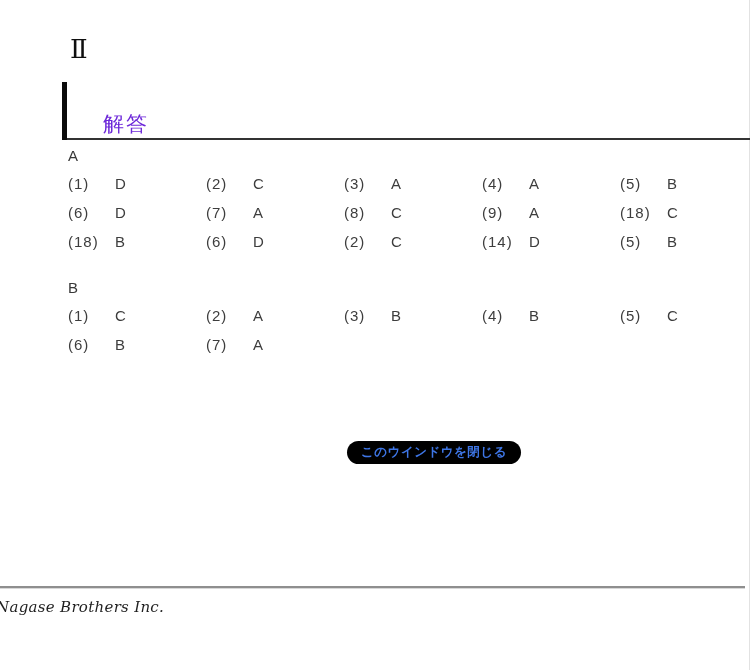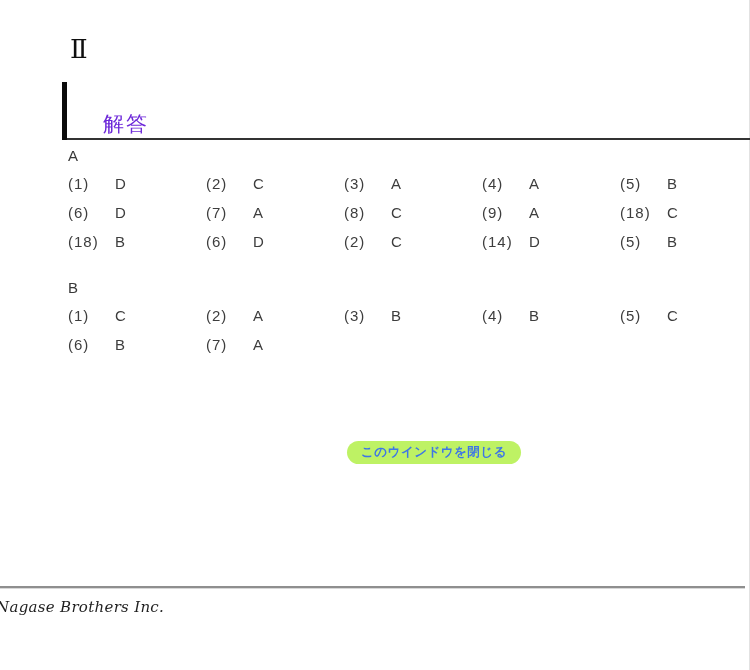--- a/index.html
+++ b/index.html
@@ -53,21 +53,21 @@
     width:47px; flex:none;
     font-size:15px; letter-spacing:1px; color:#3d3d3d;
   }
   .answer-choice {
     font-size:15px; letter-spacing:0.5px; color:#3d3d3d;
   }
 
   .close-button {
     position:absolute; left:347px; top:441px; height:23px;
     padding:0 14px; border:none; border-radius:12px;
-    background:#bef264; color:#3e76e6;
+    background:#000000; color:#3e76e6;
     font-family:"Liberation Sans","DejaVu Sans",sans-serif;
     font-size:12.5px; font-weight:600; letter-spacing:0.5px;
     line-height:23px; cursor:pointer;
   }
 
   .footer-rule {
     position:absolute; left:0; top:586px; width:745px; height:2px;
     background:#8f8f8f; border-bottom:1px solid #d8d8d8;
   }
   .footer-copyright {

